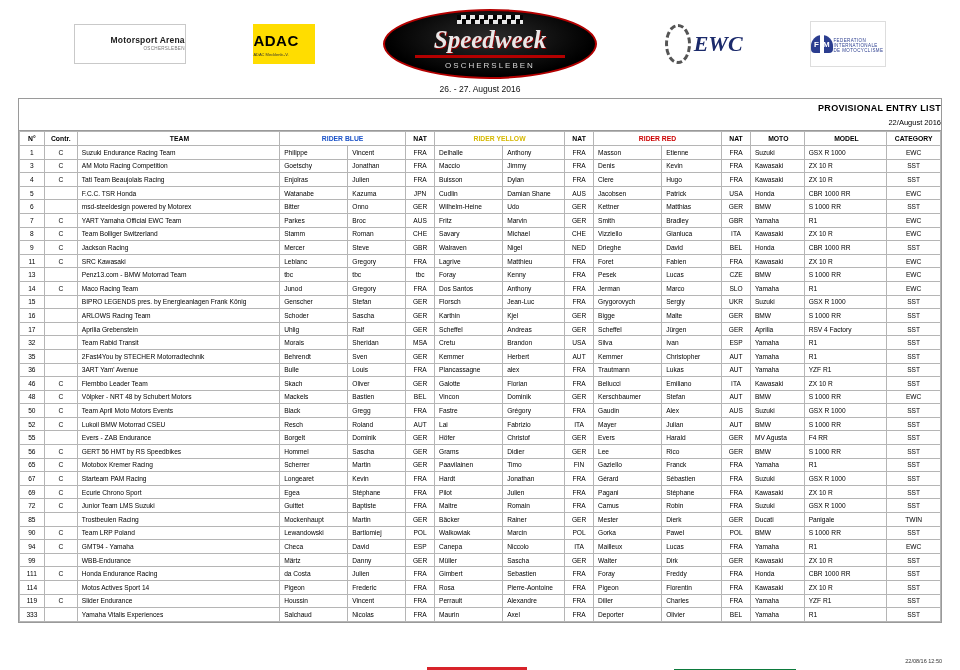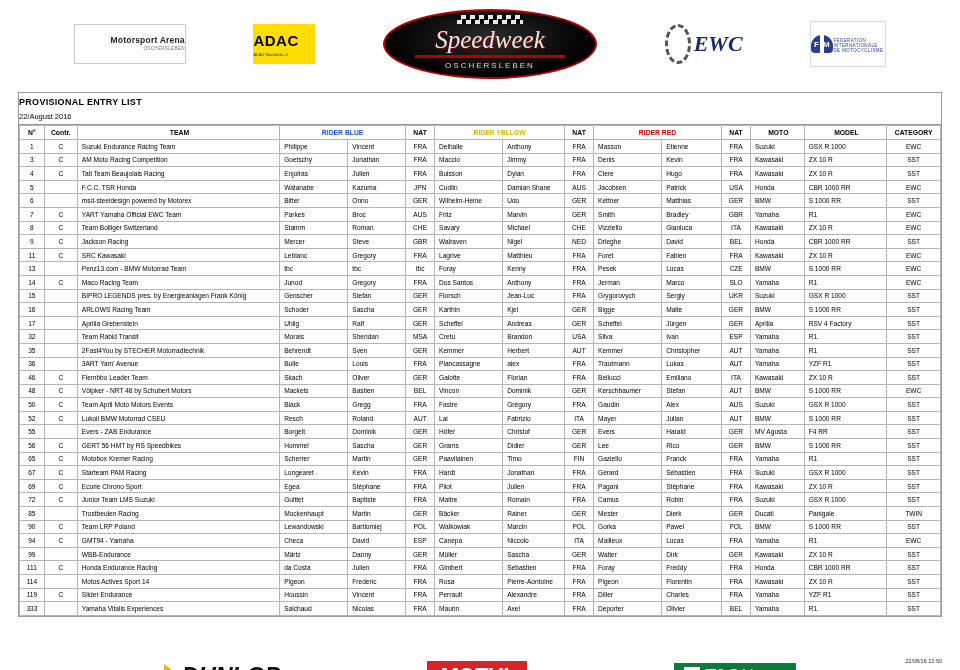--- a/index.html
+++ b/index.html
@@ -44,21 +44,21 @@
   }
   .logo-speedweek .checks{
     position:absolute;top:4px;left:50%;transform:translateX(-50%);
     width:66px;height:9px;
     background:
       repeating-conic-gradient(#fff 0 25%, #000 0 50%) 0 0/9px 9px;
     opacity:.9;
   }
   .logo-speedweek .sw1{
     font-family:"Liberation Serif", serif;
-    font-style:italic;font-weight:normal;font-size:25px;color:#e8e8e8;
+    font-style:italic;font-weight:bold;font-size:25px;color:#e8e8e8;
     text-shadow:1px 1px 0 #8c0000;margin-top:8px;line-height:1;
   }
   .logo-speedweek .sw2{
     font-size:8px;letter-spacing:2px;color:#d8d8d8;margin-top:3px;
   }
   .logo-speedweek .bar{
     width:150px;height:3px;background:#b40000;margin-top:3px;
   }
 
   .logo-ewc{
@@ -90,21 +90,21 @@
     text-align:center;font-size:8.5px;color:#111;margin-top:-4px;margin-bottom:4px;
   }
 
   
   .sheet{
     position:relative;margin:4px 18px 0 18px;
     border:1px solid #9a9a9a;background:#fff;
   }
   .title-block{
     border-bottom:1px solid #9a9a9a;
-    padding:4px 0 3px 0;text-align:left;
+    padding:4px 0 3px 0;text-align:right;
   }
   .title-main{font-size:9px;font-weight:bold;letter-spacing:.3px;}
   .title-sub{font-size:7.5px;margin-top:5px;}
 
   table{border-collapse:collapse;width:100%;table-layout:fixed;}
   th,td{
     border:1px solid #b5b5b5;
     font-size:6.6px;
     padding:0 2px;
     height:12.6px;
@@ -193,20 +193,21 @@
       <div class="txt">EWC</div>
     </div>
 
     <div class="logo logo-fim">
       <div class="wing">FIM</div>
       <div class="sub">FEDERATION INTERNATIONALE DE MOTOCYCLISME</div>
     </div>
 
   </div>
 
+  <div class="event-dates">26. - 27. August 2016</div>
 
   <div class="sheet">
 
     <div class="title-block">
       <div class="title-main">PROVISIONAL ENTRY LIST</div>
       <div class="title-sub">22/August 2016</div>
     </div>
 
     <table>
       <colgroup>

